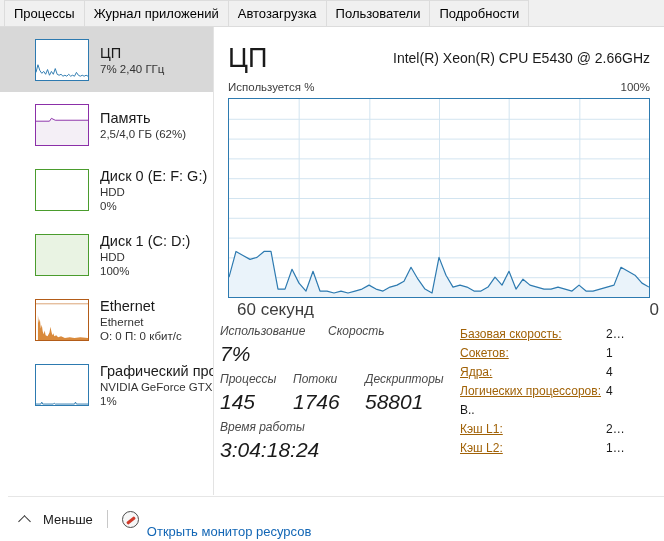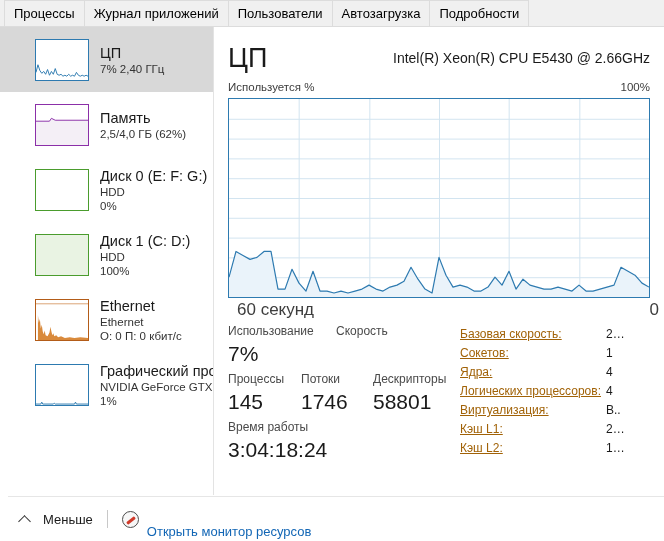--- a/index.html
+++ b/index.html
@@ -154,22 +154,23 @@
     width: 422px; height: 16px;
     font-size: 17px;
     color: #3d3d3d;
   }
   .graph-foot .gf-left { position: absolute; left: 0; top: 0; }
   .graph-foot .gf-right { position: absolute; right: 0; top: 0; }
 
   
   .stats-left {
     position: absolute;
-    top: 296px; left: 13px;
+    top: 296px; left: 5px;
     width: 226px;
+    font-style: italic;
   }
   .stat-row { display: flex; margin-bottom: 4px; }
   .stat-cell { }
   .stat-label {
     font-size: 12px;
     color: #4a4a4a;
     line-height: 17px;
     white-space: nowrap;
   }
   .stat-value {
@@ -273,22 +274,22 @@
   }
 </style>
 </head>
 <body>
 
 <div id="app">
 
   <div class="tabbar">
     <div class="tab">Процессы</div>
     <div class="tab">Журнал приложений</div>
+    <div class="tab">Автозагрузка</div>
     <div class="tab">Пользователи</div>
-    <div class="tab">Автозагрузка</div>
     <div class="tab">Подробности</div>
 
   </div>
 
   <div class="sidebar">
 
     <div class="side-item selected">
       <div class="thumb" style="border-color:#2d7ab0;background:#ffffff">
         <svg viewBox="0 0 54 42" preserveAspectRatio="none">
           <polyline points="0,34 2,26 4,32 6,35 8,33 10,36 12,31 14,37 16,33 18,36 20,30 22,36 24,37 26,36 28,38 30,37 32,38 34,36 36,38 38,37 40,38 42,34 44,37 46,38 48,37 50,38 52,37 54,38" fill="none" stroke="#2d7ab0" stroke-width="1"></polyline>
@@ -445,21 +446,20 @@
       </div>
       <div class="spec-row">
         <div class="spec-key">Ядра:</div>
         <div class="spec-val">4</div>
       </div>
       <div class="spec-row">
         <div class="spec-key">Логических процессоров:</div>
         <div class="spec-val">4</div>
       </div>
       <div class="spec-row">
-        <div class="spec-key">Виртуализация:</div>
         <div class="spec-val">В..</div>
       </div>
       <div class="spec-row">
         <div class="spec-key">Кэш L1:</div>
         <div class="spec-val">2…</div>
       </div>
       <div class="spec-row">
         <div class="spec-key">Кэш L2:</div>
         <div class="spec-val">1…</div>
       </div>

